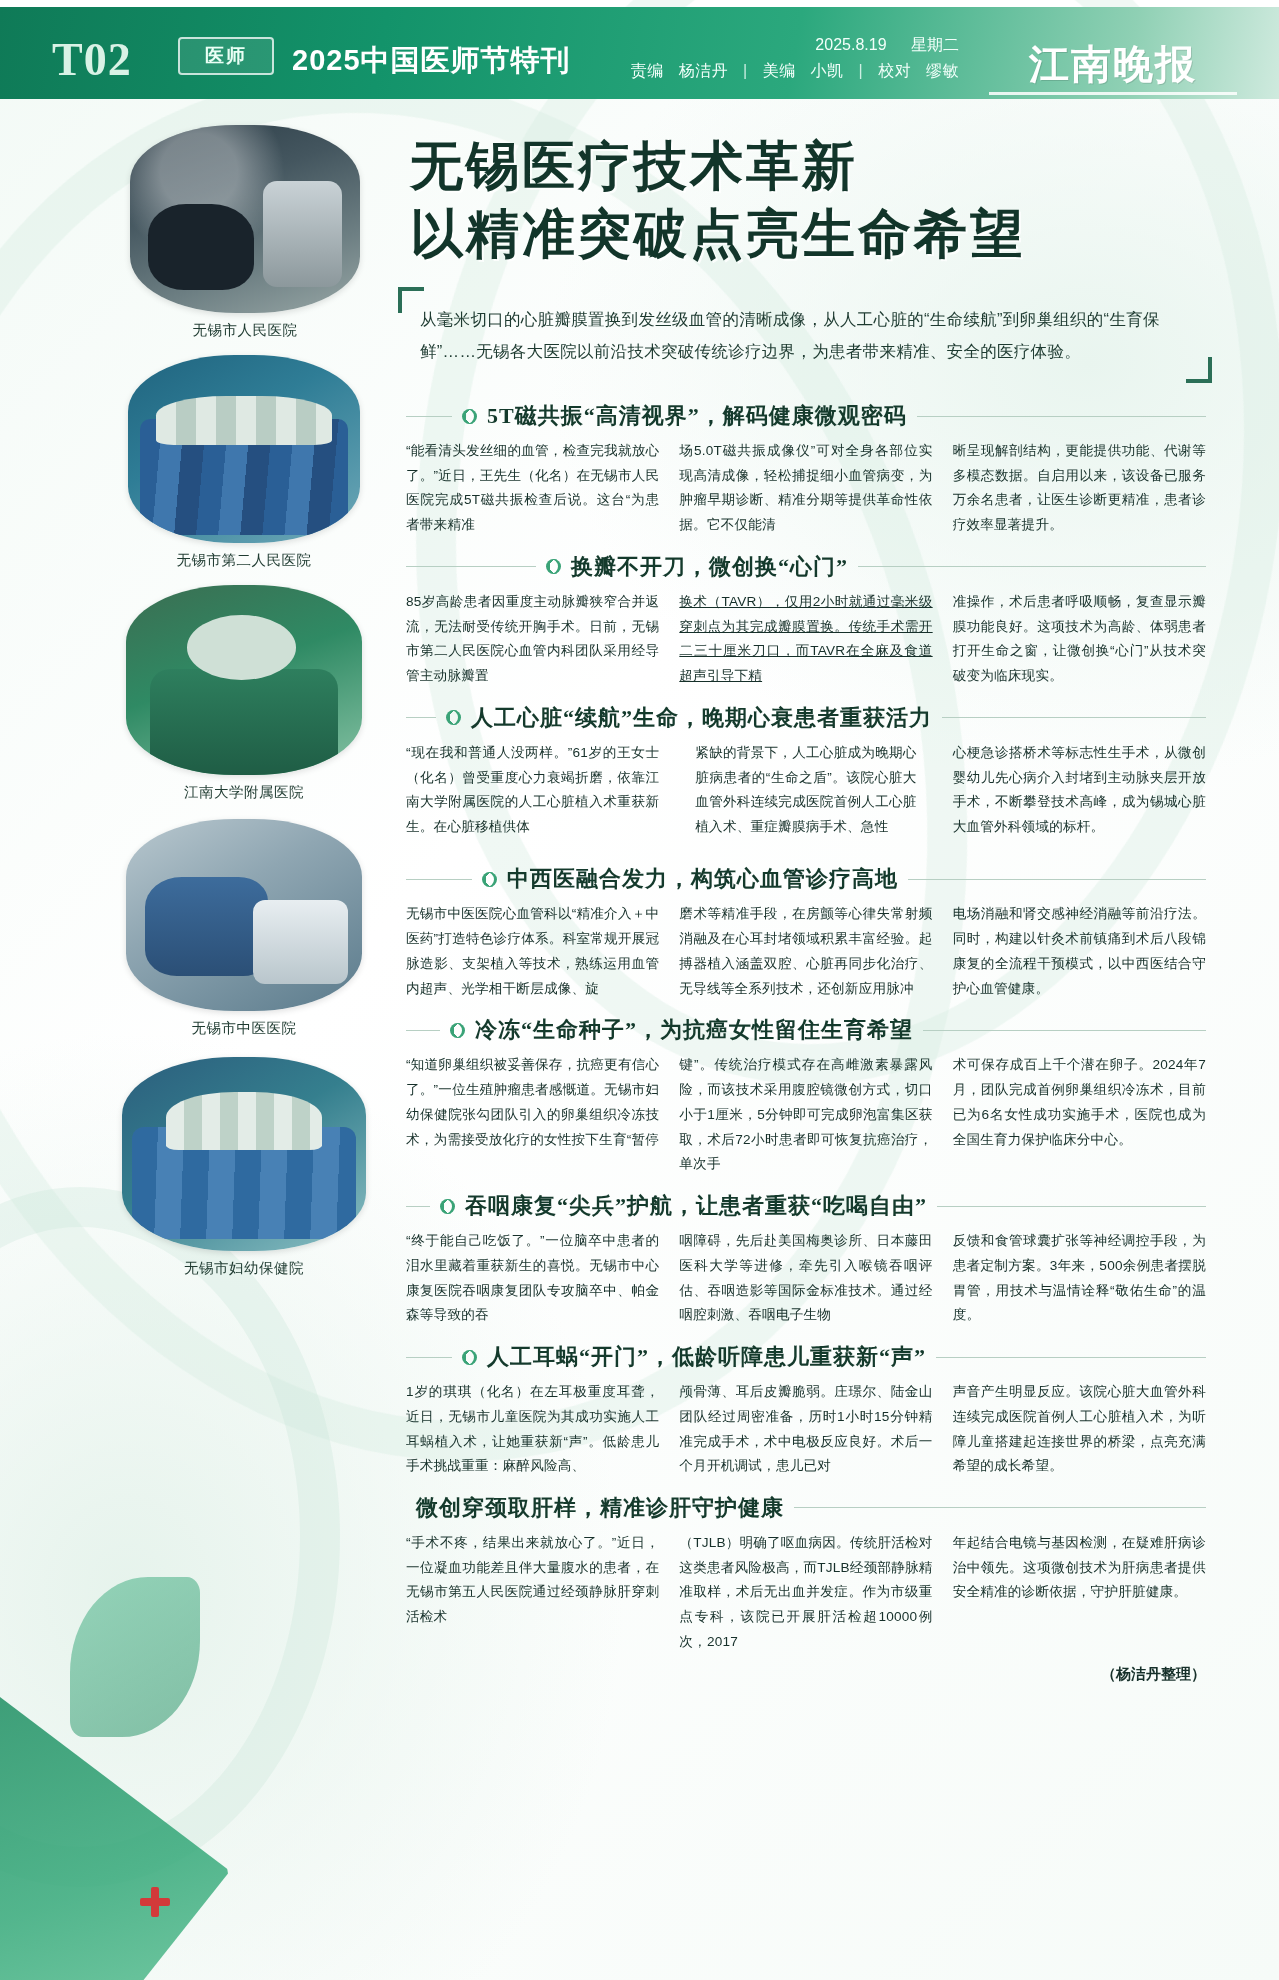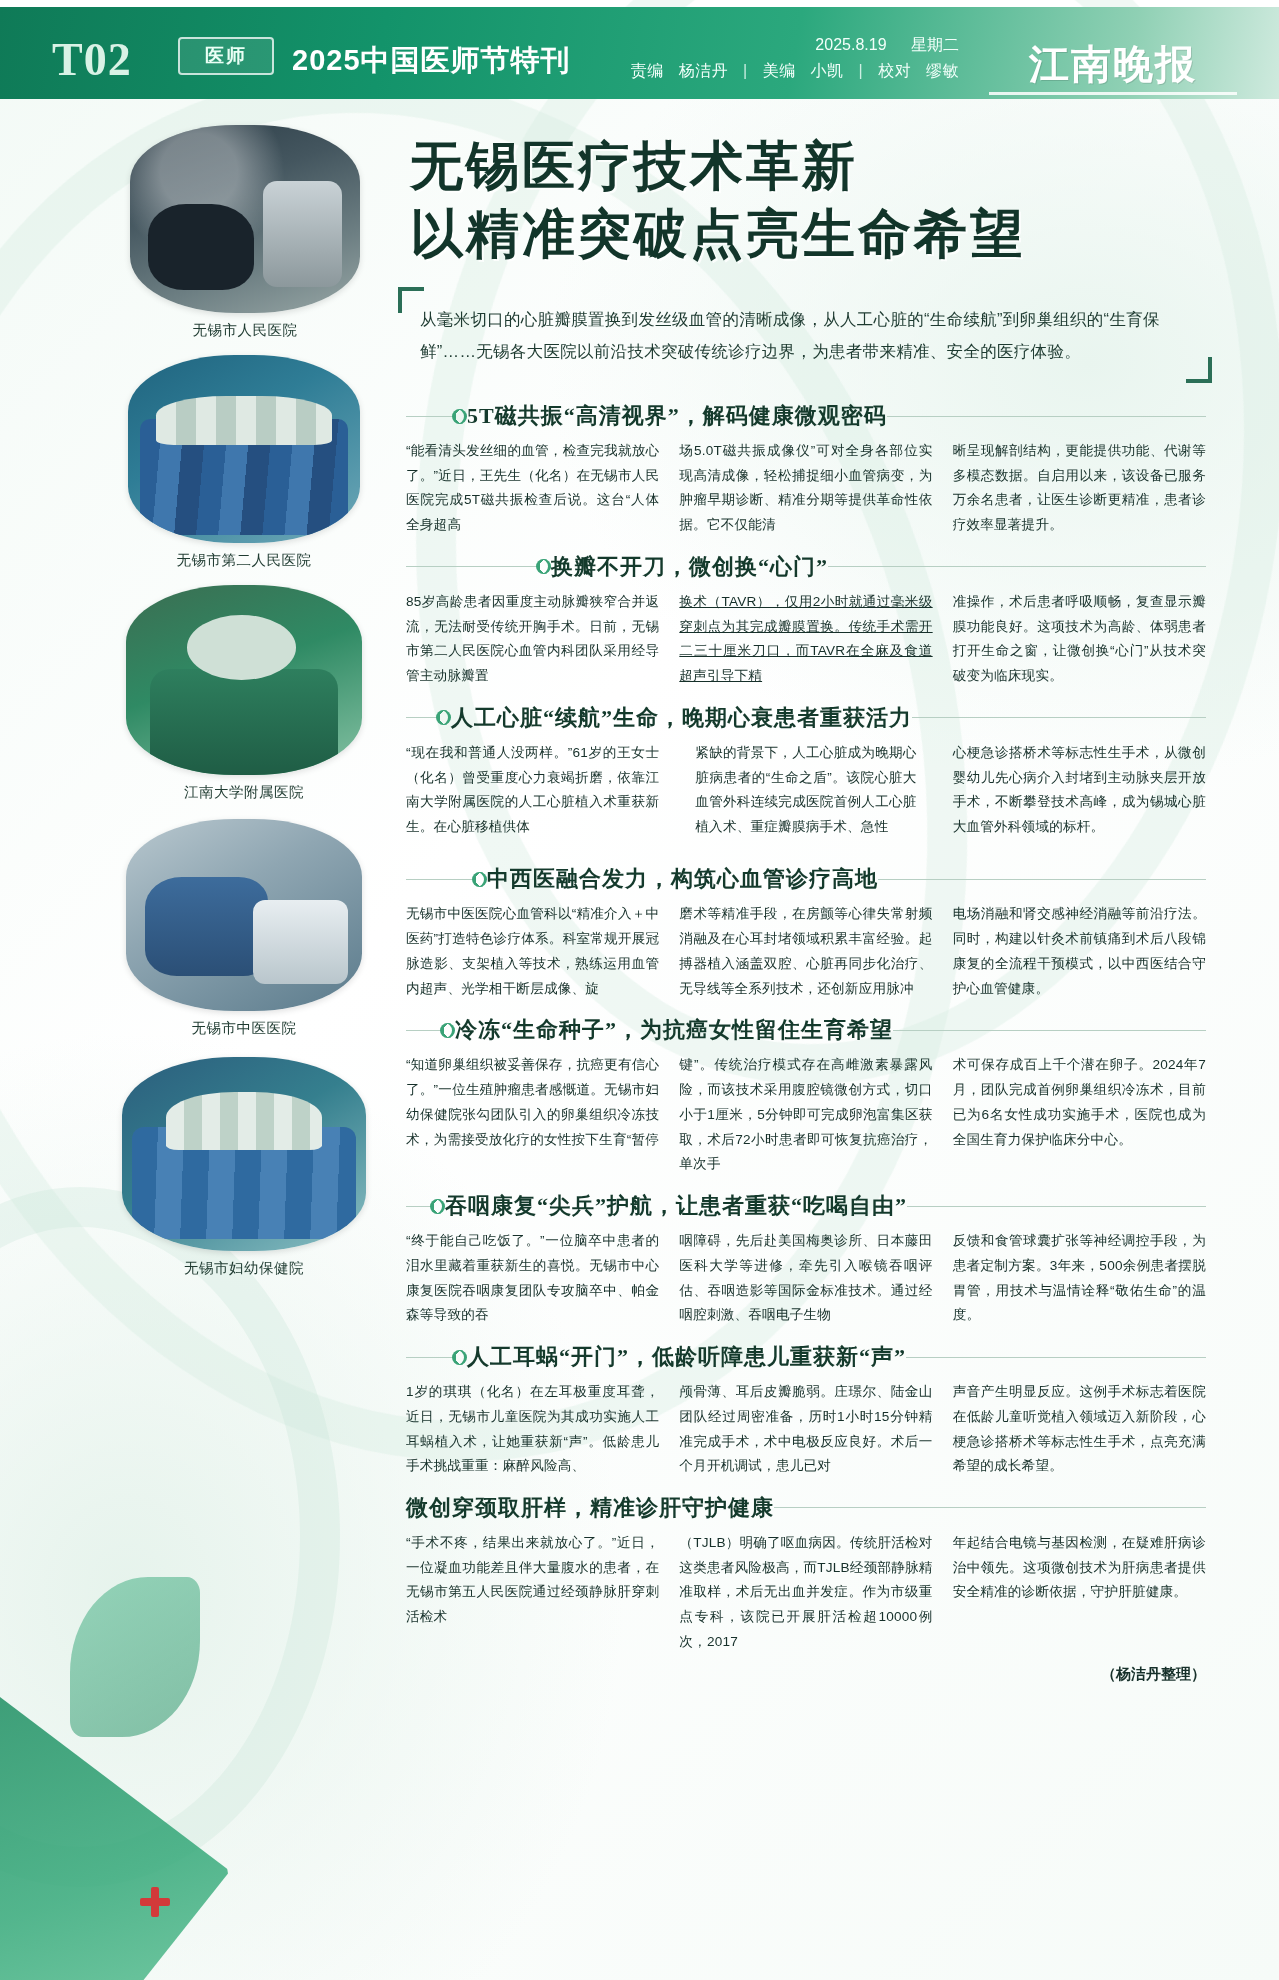--- a/index.html
+++ b/index.html
@@ -188,21 +188,21 @@
   .scene.or5::after {
     content:""; position:absolute; left:18%; top:18%; width:64%; height:30%;
     background: repeating-linear-gradient(90deg,#e3ece7 0 18px,#bed2c8 18px 36px);
     border-radius:44% 44% 8% 8%;
   }
 
   
   .article { position:absolute; left:406px; top:380px; width:800px; }
   .sec { margin-bottom:4px; }
   .sec-head {
-    display:flex; align-items:center; 
+    display:flex; align-items:center; gap:10px;
     margin: 14px 0 8px 0;
   }
   .sec-head .line { flex:0 0 auto; height:1px; background:#b7cfc3; }
   .sec-head .fill { flex:1 1 auto; height:1px; background:#b7cfc3; }
   .sec-head .moon {
     width:15px; height:15px; border-radius:50%;
     background: radial-gradient(circle at 70% 50%, rgba(255,255,255,0) 52%, #3aa377 53%);
     box-shadow: inset -3px 0 0 #3aa377;
     flex:0 0 auto;
   }
@@ -325,21 +325,21 @@
   <div class="article">
 
     <div class="sec">
       <div class="sec-head">
         <span class="line" style="width:46px;"></span>
         <span class="moon"></span>
         <span class="sec-title">5T磁共振“高清视界”，解码健康微观密码</span>
         <span class="fill"></span>
       </div>
       <div class="cols">
-        <p style="margin:0;">“能看清头发丝细的血管，检查完我就放心了。”近日，王先生（化名）在无锡市人民医院完成5T磁共振检查后说。这台“人体全身超高</p>
+        <p style="margin:0;">“能看清头发丝细的血管，检查完我就放心了。”近日，王先生（化名）在无锡市人民医院完成5T磁共振检查后说。这台“为患者带来精准</p>
         <p style="margin:0;">场5.0T磁共振成像仪”可对全身各部位实现高清成像，轻松捕捉细小血管病变，为肿瘤早期诊断、精准分期等提供革命性依据。它不仅能清</p>
         <p style="margin:0;">晰呈现解剖结构，更能提供功能、代谢等多模态数据。自启用以来，该设备已服务万余名患者，让医生诊断更精准，患者诊疗效率显著提升。</p>
       </div>
     </div>
 
     <div class="sec">
       <div class="sec-head">
         <span class="line" style="width:130px;"></span>
         <span class="moon"></span>
         <span class="sec-title">换瓣不开刀，微创换“心门”</span>
@@ -411,21 +411,21 @@
     <div class="sec">
       <div class="sec-head">
         <span class="line" style="width:46px;"></span>
         <span class="moon"></span>
         <span class="sec-title">人工耳蜗“开门”，低龄听障患儿重获新“声”</span>
         <span class="fill"></span>
       </div>
       <div class="cols">
         <p style="margin:0;">1岁的琪琪（化名）在左耳极重度耳聋，近日，无锡市儿童医院为其成功实施人工耳蜗植入术，让她重获新“声”。低龄患儿手术挑战重重：麻醉风险高、</p>
         <p style="margin:0;">颅骨薄、耳后皮瓣脆弱。庄璟尔、陆金山团队经过周密准备，历时1小时15分钟精准完成手术，术中电极反应良好。术后一个月开机调试，患儿已对</p>
-        <p style="margin:0;">声音产生明显反应。这例手术标志着医院在低龄儿童听觉植入领域迈入新阶段，心梗急诊搭桥术等标志性生手术，点亮充满希望的成长希望。</p>
+        <p style="margin:0;">声音产生明显反应。该院心脏大血管外科连续完成医院首例人工心脏植入术，为听障儿童搭建起连接世界的桥梁，点亮充满希望的成长希望。</p>
       </div>
     </div>
 
     <div class="sec">
       <div class="sec-head">
         <span class="line" style="width:0px;"></span>
         <span class="sec-title">微创穿颈取肝样，精准诊肝守护健康</span>
         <span class="fill"></span>
       </div>
       <div class="cols">

